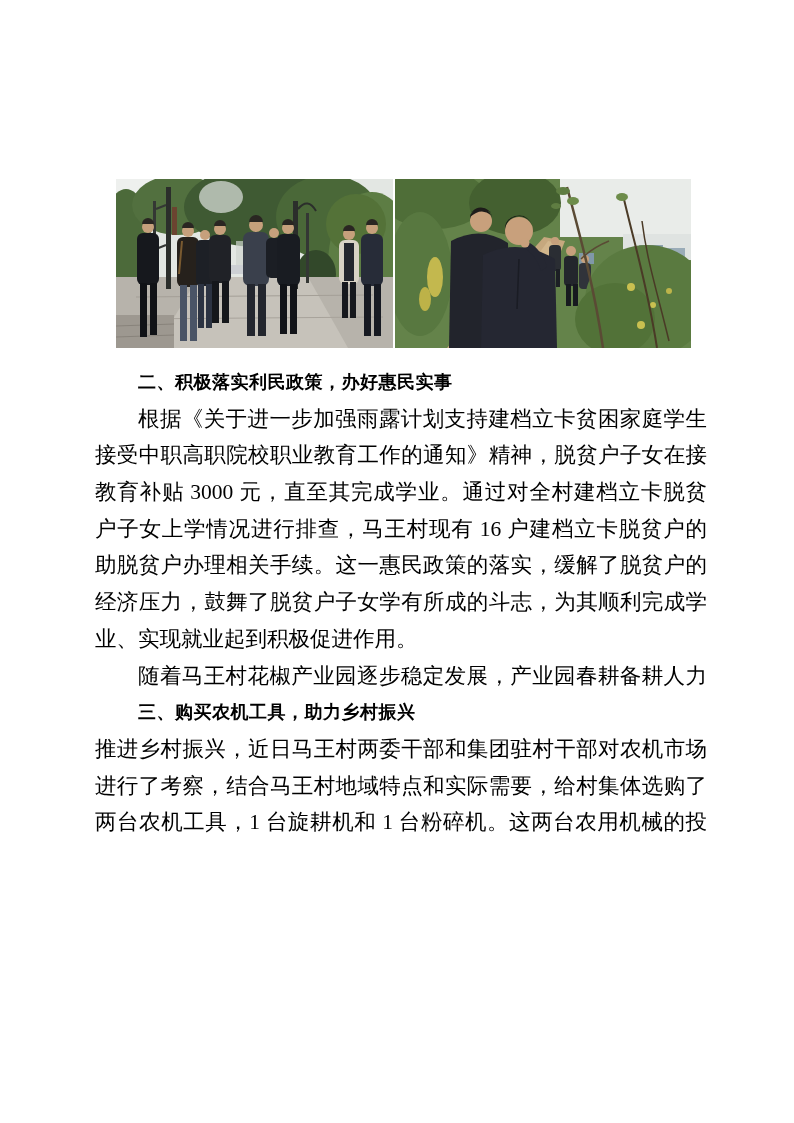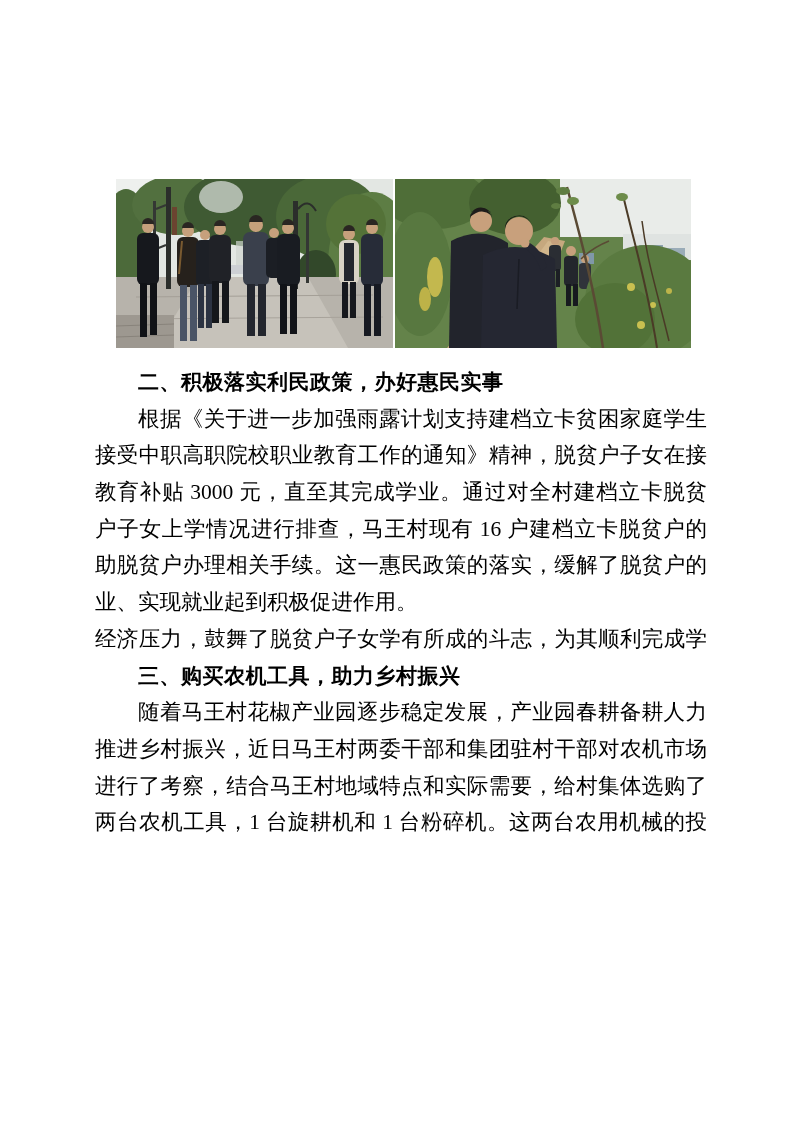--- a/index.html
+++ b/index.html
@@ -11,21 +11,21 @@
     position:absolute; left:116px; top:179px; display:flex; gap:2px;
   }
   .photo { display:block; }
   .text-block {
     position:absolute; left:95px; top:364px; width:612px;
     font-size:21.5px; line-height:36.7px;
   }
   .line { height:36.7px; overflow:visible; }
   .hd {
     font-family:"Liberation Sans", sans-serif; font-weight:700;
-    font-size:21px; text-indent:43px; letter-spacing:0.5px;
+    font-size:18px; text-indent:43px; letter-spacing:0.5px;
   }
   .fi { text-indent:43px; text-align:justify; text-align-last:justify; text-justify:inter-character; }
   .jf { text-align:justify; text-align-last:justify; text-justify:inter-character; }
   .le { text-align:left; }
 </style>
 </head>
 <body>
 
 <div class="page">
 
@@ -169,22 +169,22 @@
     </svg>
   </div>
 
   <div class="text-block">
     <div class="line hd">二、积极落实利民政策，办好惠民实事</div>
     <div class="line fi">根据《关于进一步加强雨露计划支持建档立卡贫困家庭学生</div>
     <div class="line jf">接受中职高职院校职业教育工作的通知》精神，脱贫户子女在接</div>
     <div class="line jf">教育补贴 3000 元，直至其完成学业。通过对全村建档立卡脱贫</div>
     <div class="line jf">户子女上学情况进行排查，马王村现有 16 户建档立卡脱贫户的</div>
     <div class="line jf">助脱贫户办理相关手续。这一惠民政策的落实，缓解了脱贫户的</div>
+    <div class="line jf">经济压力，鼓舞了脱贫户子女学有所成的斗志，为其顺利完成学</div>
     <div class="line le">业、实现就业起到积极促进作用。</div>
-    <div class="line jf">经济压力，鼓舞了脱贫户子女学有所成的斗志，为其顺利完成学</div>
+    <div class="line fi">随着马王村花椒产业园逐步稳定发展，产业园春耕备耕人力</div>
     <div class="line hd">三、购买农机工具，助力乡村振兴</div>
-    <div class="line fi">随着马王村花椒产业园逐步稳定发展，产业园春耕备耕人力</div>
     <div class="line jf">推进乡村振兴，近日马王村两委干部和集团驻村干部对农机市场</div>
     <div class="line jf">进行了考察，结合马王村地域特点和实际需要，给村集体选购了</div>
     <div class="line jf">两台农机工具，1 台旋耕机和 1 台粉碎机。这两台农用机械的投</div>
   </div>
 
 </div>
 
 </body></html>

